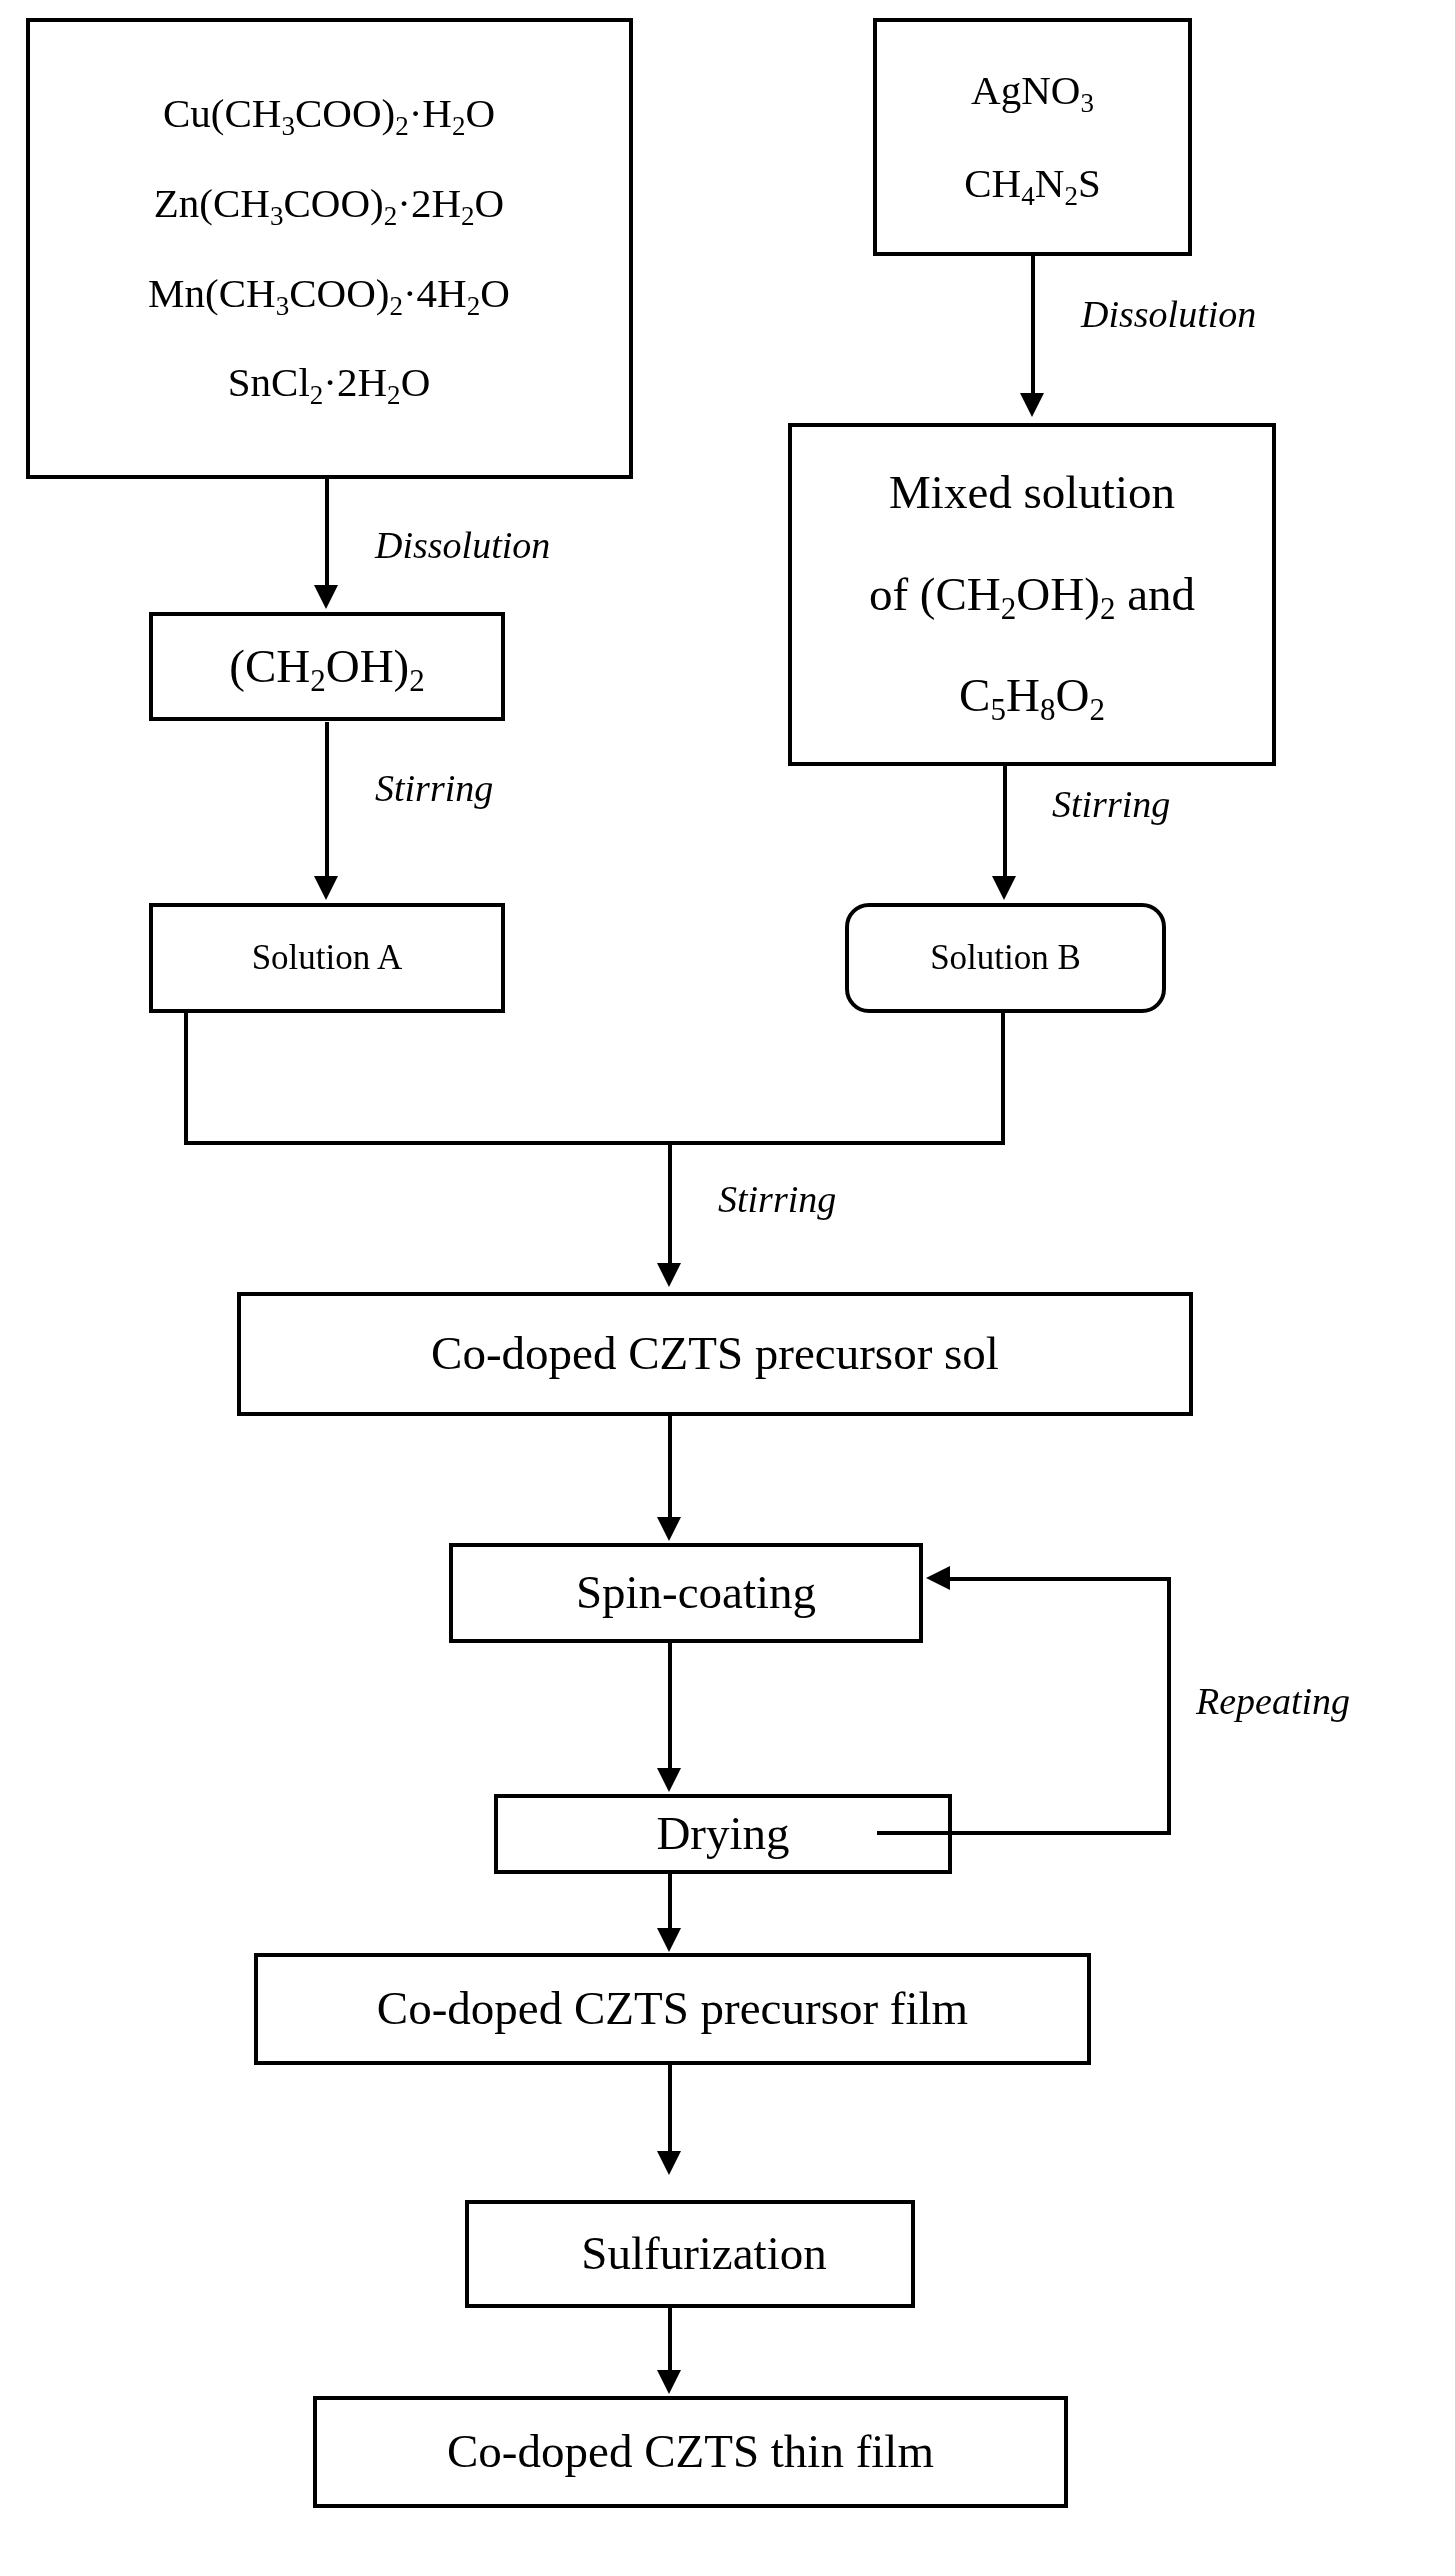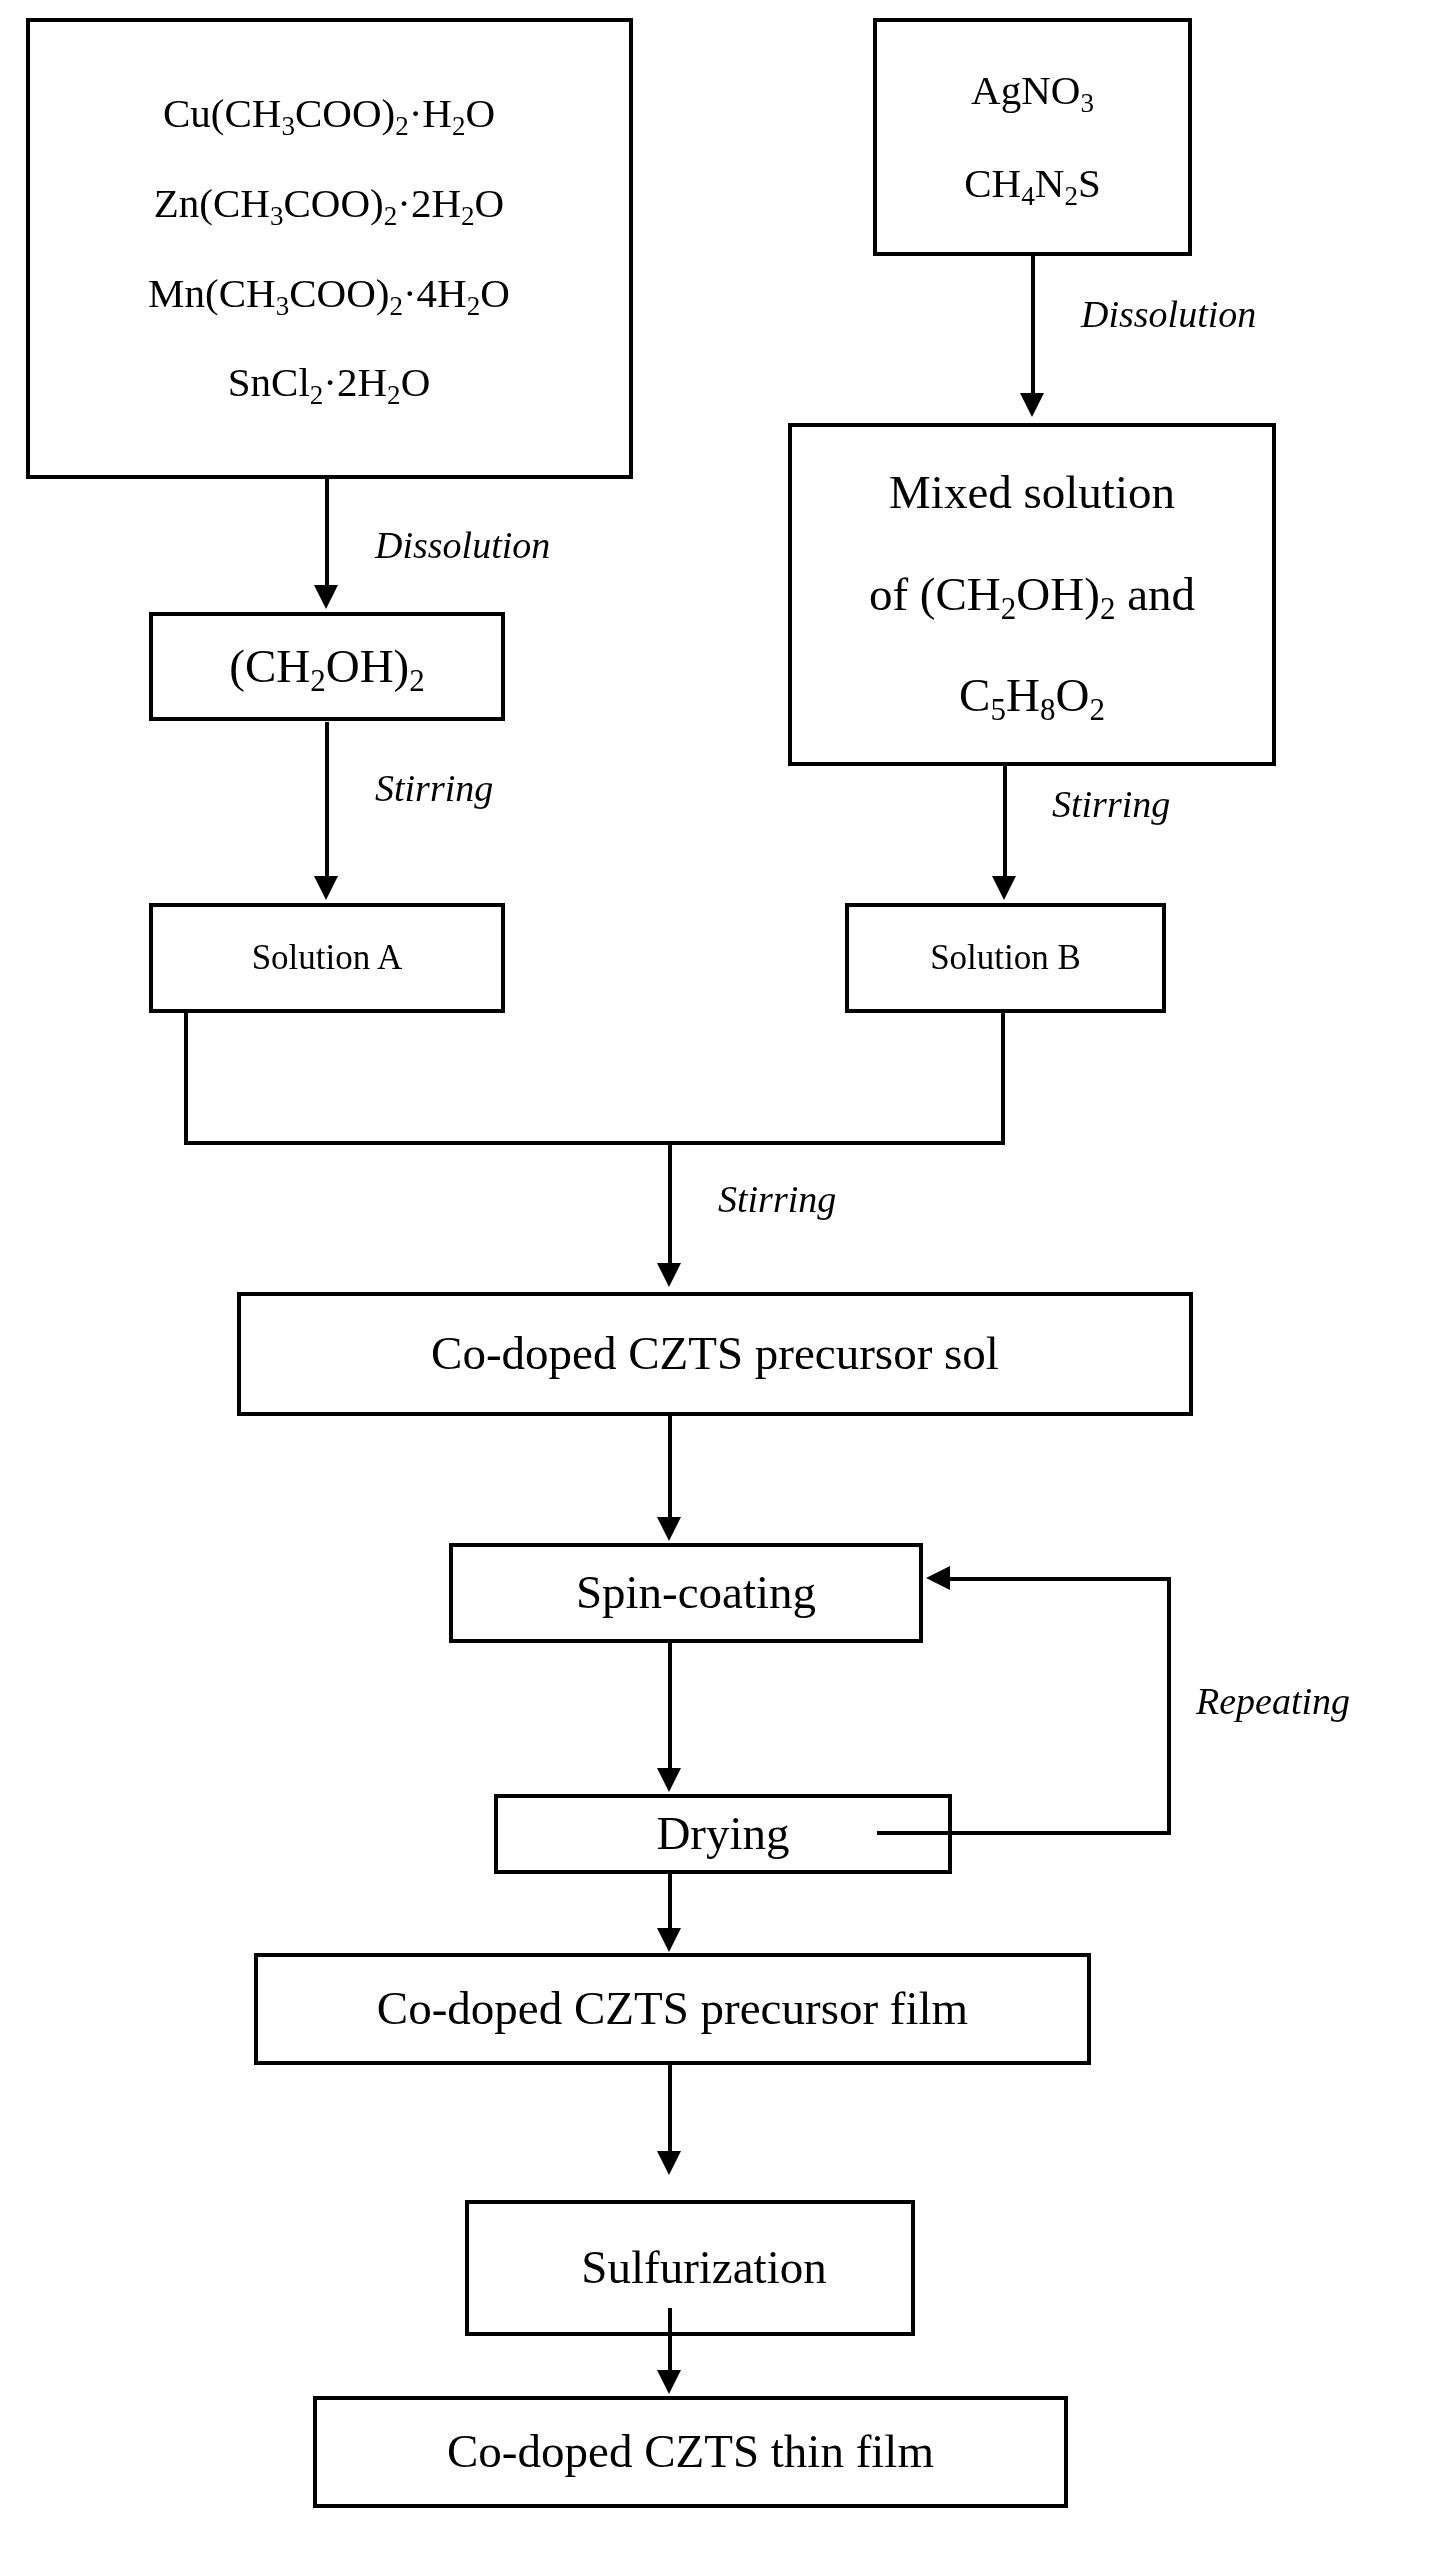--- a/index.html
+++ b/index.html
@@ -144,21 +144,21 @@
   <div class="edge-label fs-label" style="left:375px; top:769px;">Stirring</div>
 
   <div class="vline" style="left:1003px; top:765px; width:4px; height:112px;"></div>
   <div class="arrow-down" style="left:992px; top:876px;"></div>
   <div class="edge-label fs-label" style="left:1052px; top:785px;">Stirring</div>
 
   <div class="box fs-box-md" style="left:149px; top:903px; width:356px; height:110px;">
     <span class="line">Solution A</span>
   </div>
 
-  <div class="box fs-box-md" style="left:845px; top:903px; width:321px; height:110px;">
+  <div class="box fs-box-md" style="left:845px; top:903px; width:321px; height:110px;border-radius:24px;">
     <span class="line">Solution B</span>
   </div>
 
   <div class="vline" style="left:184px; top:1013px; width:4px; height:132px;"></div>
   <div class="vline" style="left:1001px; top:1013px; width:4px; height:132px;"></div>
   <div class="hline" style="left:184px; top:1141px; width:821px; height:4px;"></div>
 
   <div class="vline" style="left:668px; top:1141px; width:4px; height:124px;"></div>
   <div class="arrow-down" style="left:657px; top:1263px;"></div>
   <div class="edge-label fs-label" style="left:718px; top:1180px;">Stirring</div>
@@ -190,21 +190,21 @@
   <div class="vline" style="left:668px; top:1874px; width:4px; height:56px;"></div>
   <div class="arrow-down" style="left:657px; top:1928px;"></div>
 
   <div class="box fs-box-lg" style="left:254px; top:1953px; width:837px; height:112px;">
     <span class="line">Co-doped CZTS precursor film</span>
   </div>
 
   <div class="vline" style="left:668px; top:2065px; width:4px; height:88px;"></div>
   <div class="arrow-down" style="left:657px; top:2151px;"></div>
 
-  <div class="box fs-box-lg" style="left:465px; top:2200px; width:450px; height:136px;padding-left:28px;">
+  <div class="box fs-box-lg" style="left:465px; top:2200px; width:450px; height:108px;padding-left:28px;">
     <span class="line">Sulfurization</span>
   </div>
 
   <div class="vline" style="left:668px; top:2308px; width:4px; height:64px;"></div>
   <div class="arrow-down" style="left:657px; top:2370px;"></div>
 
   <div class="box fs-box-lg" style="left:313px; top:2396px; width:755px; height:112px;">
     <span class="line">Co-doped CZTS thin film</span>
   </div>
 

